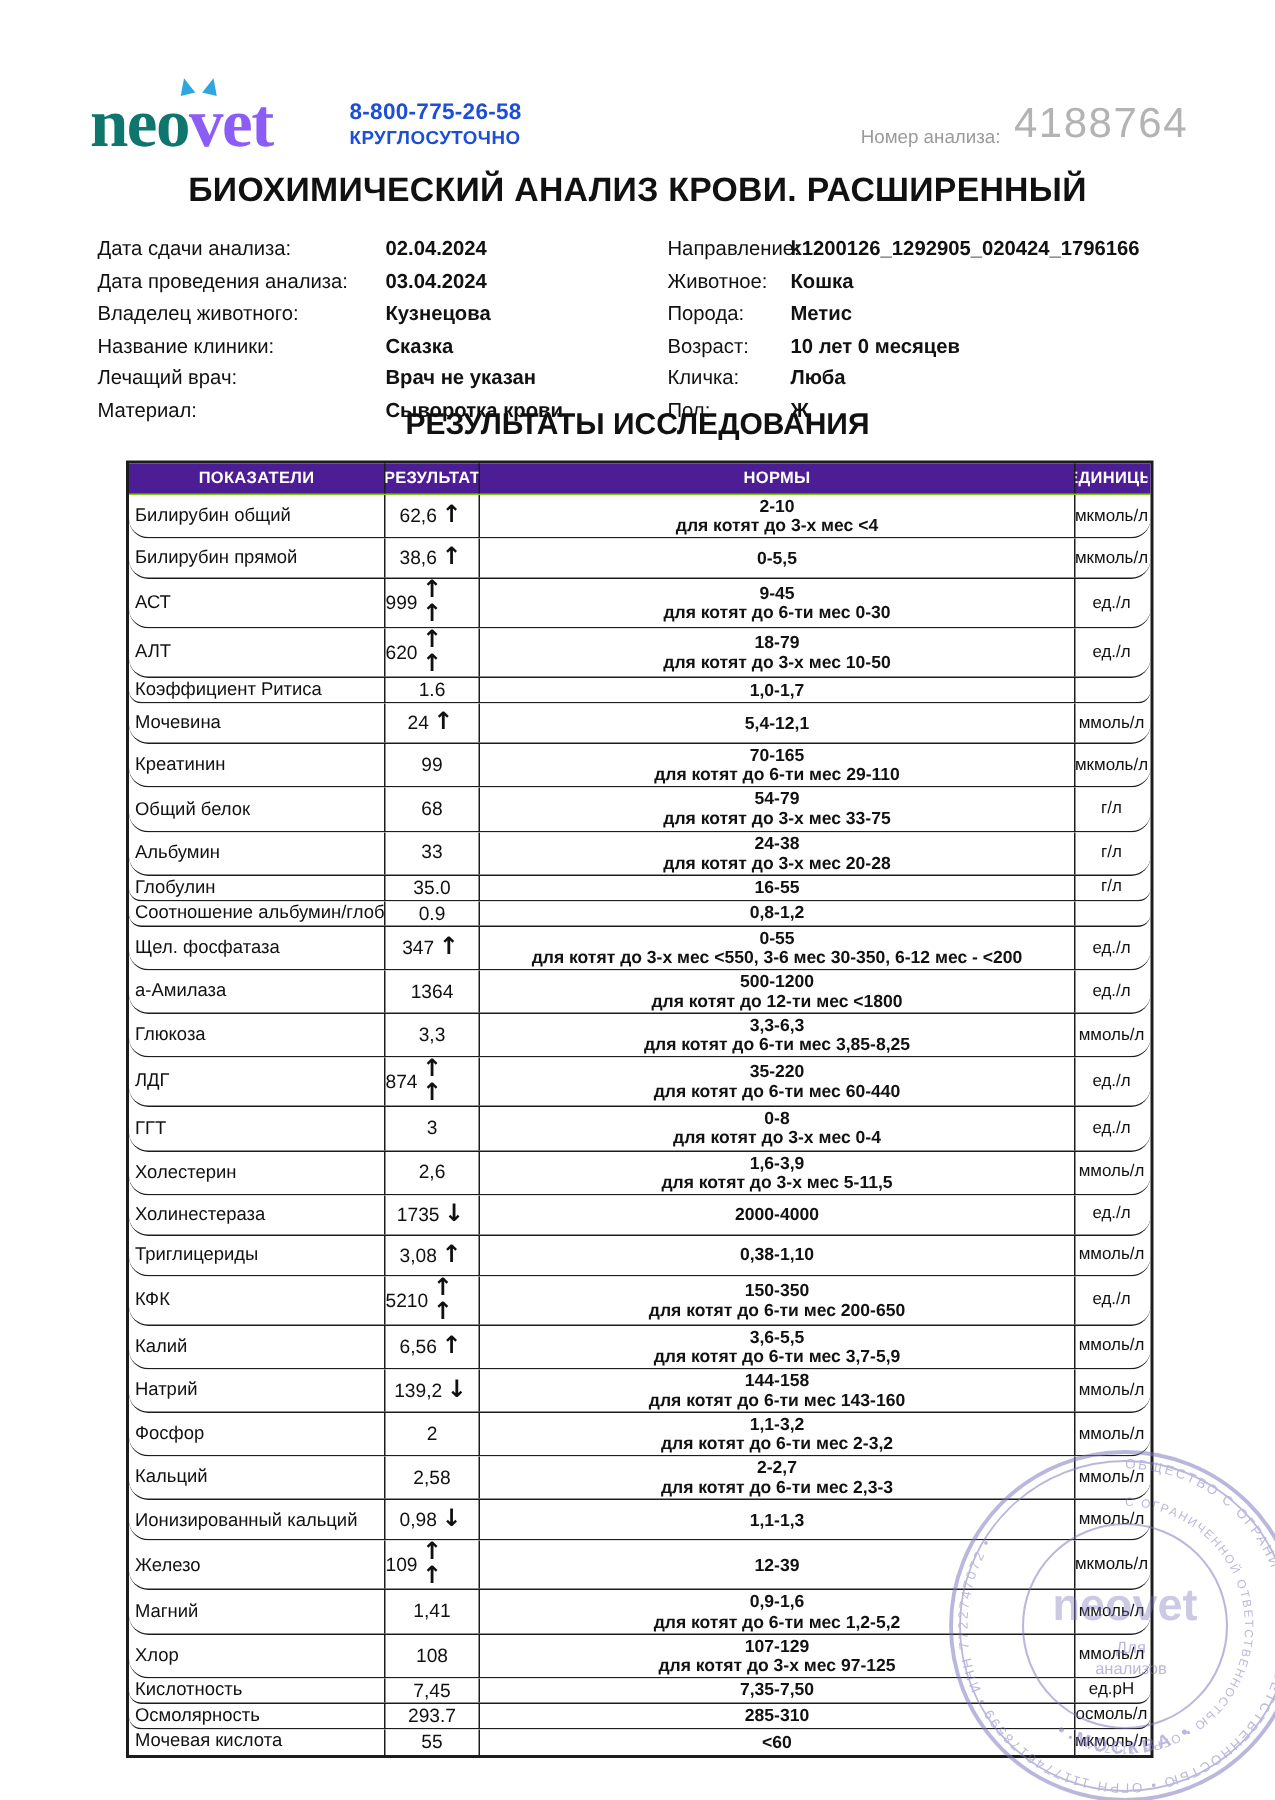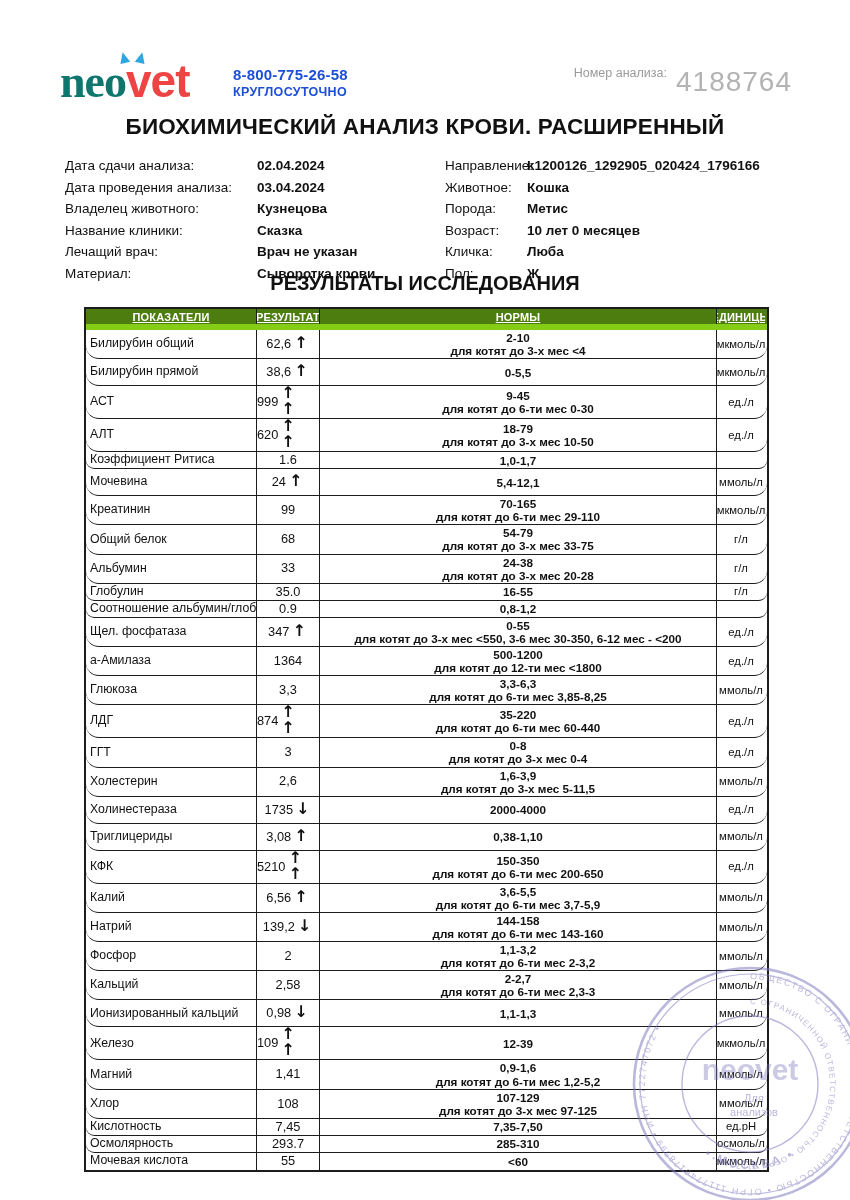--- a/index.html
+++ b/index.html
@@ -6,49 +6,49 @@
   html,body { background:#e8e8e8; }
   .page {
     position:relative; width:850px; height:1200px; margin:0 auto;
     background:#ffffff; overflow:hidden;
     font-family:"Liberation Sans", sans-serif; color:#111;
   }
 
   
   .logo { position:absolute; left:60px; top:58px; font-size:46px; font-weight:700; letter-spacing:-1px; line-height:1; }
   .logo .neo { color:#0f766e;font-family:Liberation Serif, serif; }
-  .logo .vet { color:#ef4444; }
+  .logo .vet { color:#8b5cf6;font-family:Liberation Serif, serif; }
   .ear { position:absolute; width:0; height:0; border-left:5px solid transparent; border-right:5px solid transparent; border-bottom:11px solid #2ea7e0; top:-6px; }
   .ear.e1 { left:59px; transform:rotate(-14deg); }
   .ear.e2 { left:76px; transform:rotate(14deg); }
 
   .phone-block { position:absolute; left:233px; top:66px; color:#1d4ed8; font-weight:700; }
   .phone-number { font-size:15px; letter-spacing:.2px; }
   .phone-sub { font-size:12.5px; margin-top:2px; letter-spacing:.3px; }
 
-  .analysis-no { position:absolute; right:58px; top:66px; display:flex; align-items:flex-start; gap:9px; }
+  .analysis-no { position:absolute; right:58px; top:66px; display:flex; align-items:flex-end; gap:9px; }
   .analysis-no .lbl { font-size:12.5px; color:#9a9a9a; }
   .analysis-no .num { font-size:28px; color:#b3b3b3; letter-spacing:1px; }
 
   .doc-title { position:absolute; left:0; right:0; top:114px; text-align:center; font-size:22.5px; font-weight:700; letter-spacing:.2px; }
 
   
   .meta-left  { position:absolute; left:65px;  top:155px; }
   .meta-right { position:absolute; left:445px; top:155px; }
   .meta-row { display:grid; line-height:21.5px; font-size:13.5px; }
   .meta-left  .meta-row { grid-template-columns:192px auto; }
   .meta-right .meta-row { grid-template-columns:82px auto; }
   .meta-row .v { font-weight:700; }
 
   .section-title { position:absolute; left:0; right:0; top:272px; text-align:center; font-size:20px; font-weight:700; }
 
   
   .rtable { position:absolute; left:84px; top:307px; width:685px; border:2px solid #1c1c1c; background:#fff; }
   .t-head, .t-row { display:grid; grid-template-columns:171px 63px 397px 48px; }
-  .t-head { background:#4d7c0f; color:#fff; height:21px; border-bottom:6px solid #84cc16;text-decoration:underline; }
+  .t-head { background:#4c1d95; color:#fff; height:21px; border-bottom:1px solid #84cc16; }
   .t-head .hc { font-size:11px; font-weight:700; display:flex; align-items:center; justify-content:center; border-right:1px solid #1c1c1c; letter-spacing:.2px; overflow:hidden; white-space:nowrap; }
   .t-head .hc:last-child { border-right:none; }
   .t-row { border-bottom:1px solid #1c1c1c; min-height:27px;border-radius:13px; }
   .t-row.short { min-height:17px; }
   .t-row:last-child { border-bottom:none; }
   .tc { border-right:1px solid #1c1c1c; display:flex; align-items:center; justify-content:center; font-size:12px; line-height:1.12; }
   .tc:last-child { border-right:none; }
   .tc.name { justify-content:flex-start; padding-left:4px; font-size:12.3px; white-space:nowrap; overflow:hidden; }
   .tc.result { font-size:12.8px; gap:3px; }
   .tc.result .arrows { font-family:"DejaVu Sans", sans-serif; font-size:16px; font-weight:700; line-height:1; letter-spacing:2px; position:relative; top:-1px; }

